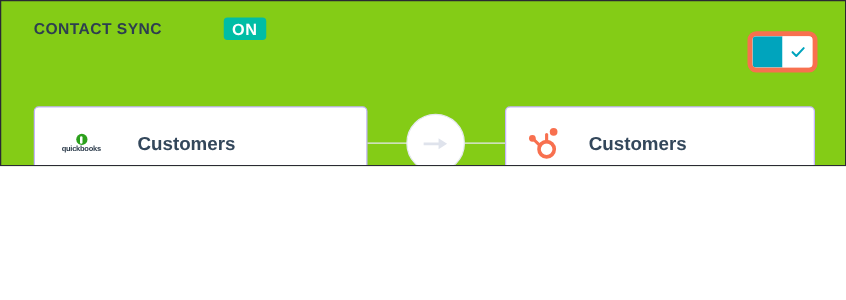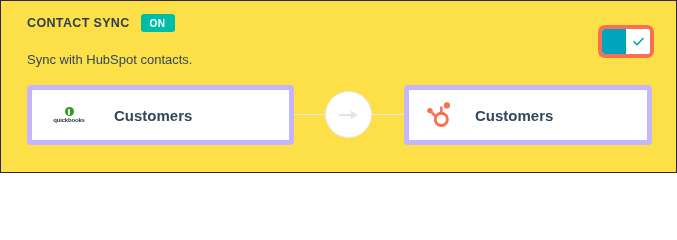--- a/index.html
+++ b/index.html
@@ -8,23 +8,23 @@
     background: #ffffff;
   }
   body {
     font-family: "Liberation Sans", sans-serif;
     -webkit-font-smoothing: antialiased;
   }
 
   #screenshot {
     position: relative;
     width: 677px;
-    height: 173px;
-    box-sizing: border-box;
-    background: #fde047;
+    height: 133px;
+    box-sizing: border-box;
+    background: #84cc16;
     border: 1px solid #2a2a33;
     overflow: hidden;
   }
 
   
   .header-row {
     position: absolute;
     left: 26px;
     top: 13px;
     display: flex;
@@ -42,24 +42,25 @@
   .on-badge {
     display: inline-flex;
     align-items: center;
     justify-content: center;
     min-width: 34px;
     height: 18px;
     padding: 0 7px;
     box-sizing: border-box;
     background: #00bda5;
     color: #ffffff;
-    font-size: 10px;
+    font-size: 13px;
     font-weight: bold;
     letter-spacing: 0.5px;
     border-radius: 3px;
+    margin-left: 38px;
   }
 
   
   .description {
     position: absolute;
     left: 26px;
     top: 51px;
     font-size: 13px;
     color: #33475b;
     white-space: nowrap;
@@ -109,21 +110,21 @@
     top: 84px;
     width: 677px;
     height: 62px;
   }
   .map-card {
     position: absolute;
     top: 0;
     height: 60px;
     box-sizing: border-box;
     background: #ffffff;
-    border: 5px solid #c4b5fd;
+    border: 1px solid #c4b5fd;
     border-radius: 4px;
     display: flex;
     align-items: center;
   }
   .map-card.left  { left: 26px;  width: 267px; }
   .map-card.right { left: 403px; width: 248px; }
 
   .card-logo {
     flex: 0 0 auto;
     display: flex;
@@ -204,21 +205,20 @@
 </head>
 <body>
 
 <div id="screenshot">
 
   <div class="header-row">
     <span class="section-title">CONTACT SYNC</span>
     <span class="on-badge">ON</span>
   </div>
 
-  <div class="description">Sync with HubSpot contacts.</div>
 
   <div class="toggle-wrap">
     <div class="toggle-inner">
       <div class="toggle-on-half"></div>
       <div class="toggle-knob-half">
         <svg class="check-glyph" viewBox="0 0 16 16">
           <path d="M2.5 8.3 L6.2 12 L13.5 4.3" fill="none" stroke="#00a4bd" stroke-width="2" stroke-linecap="round" stroke-linejoin="round"></path>
         </svg>
       </div>
     </div>

